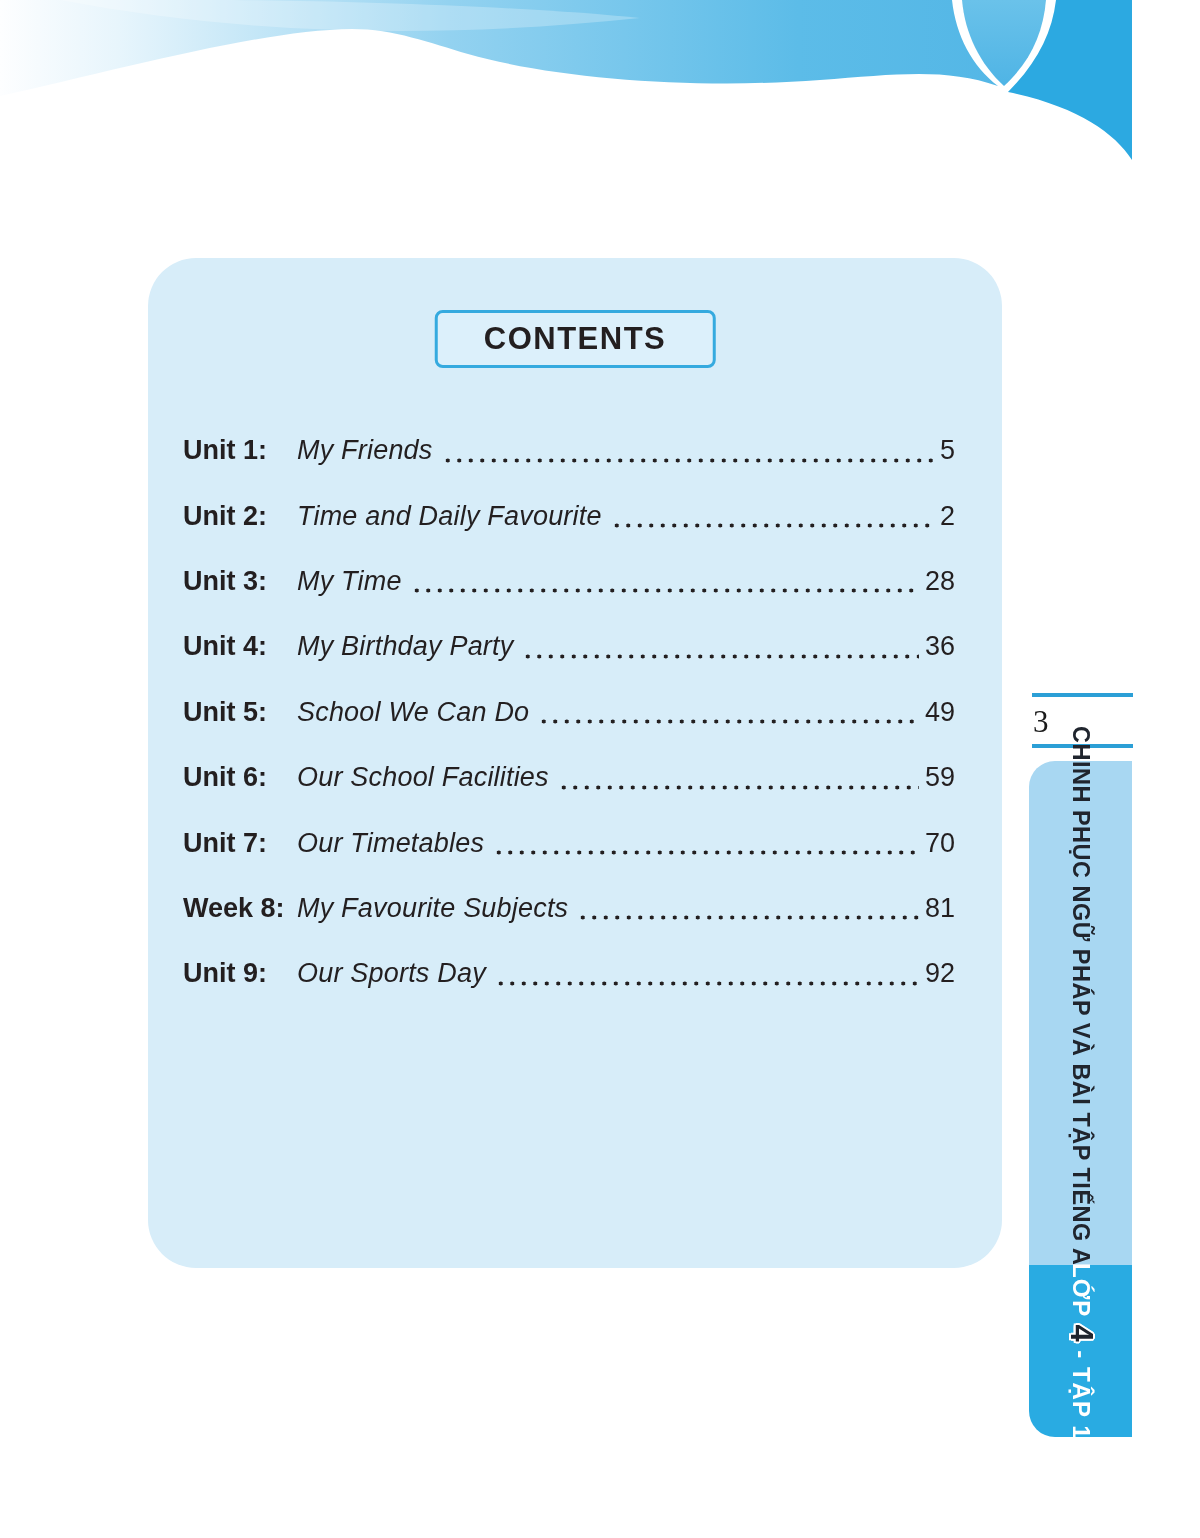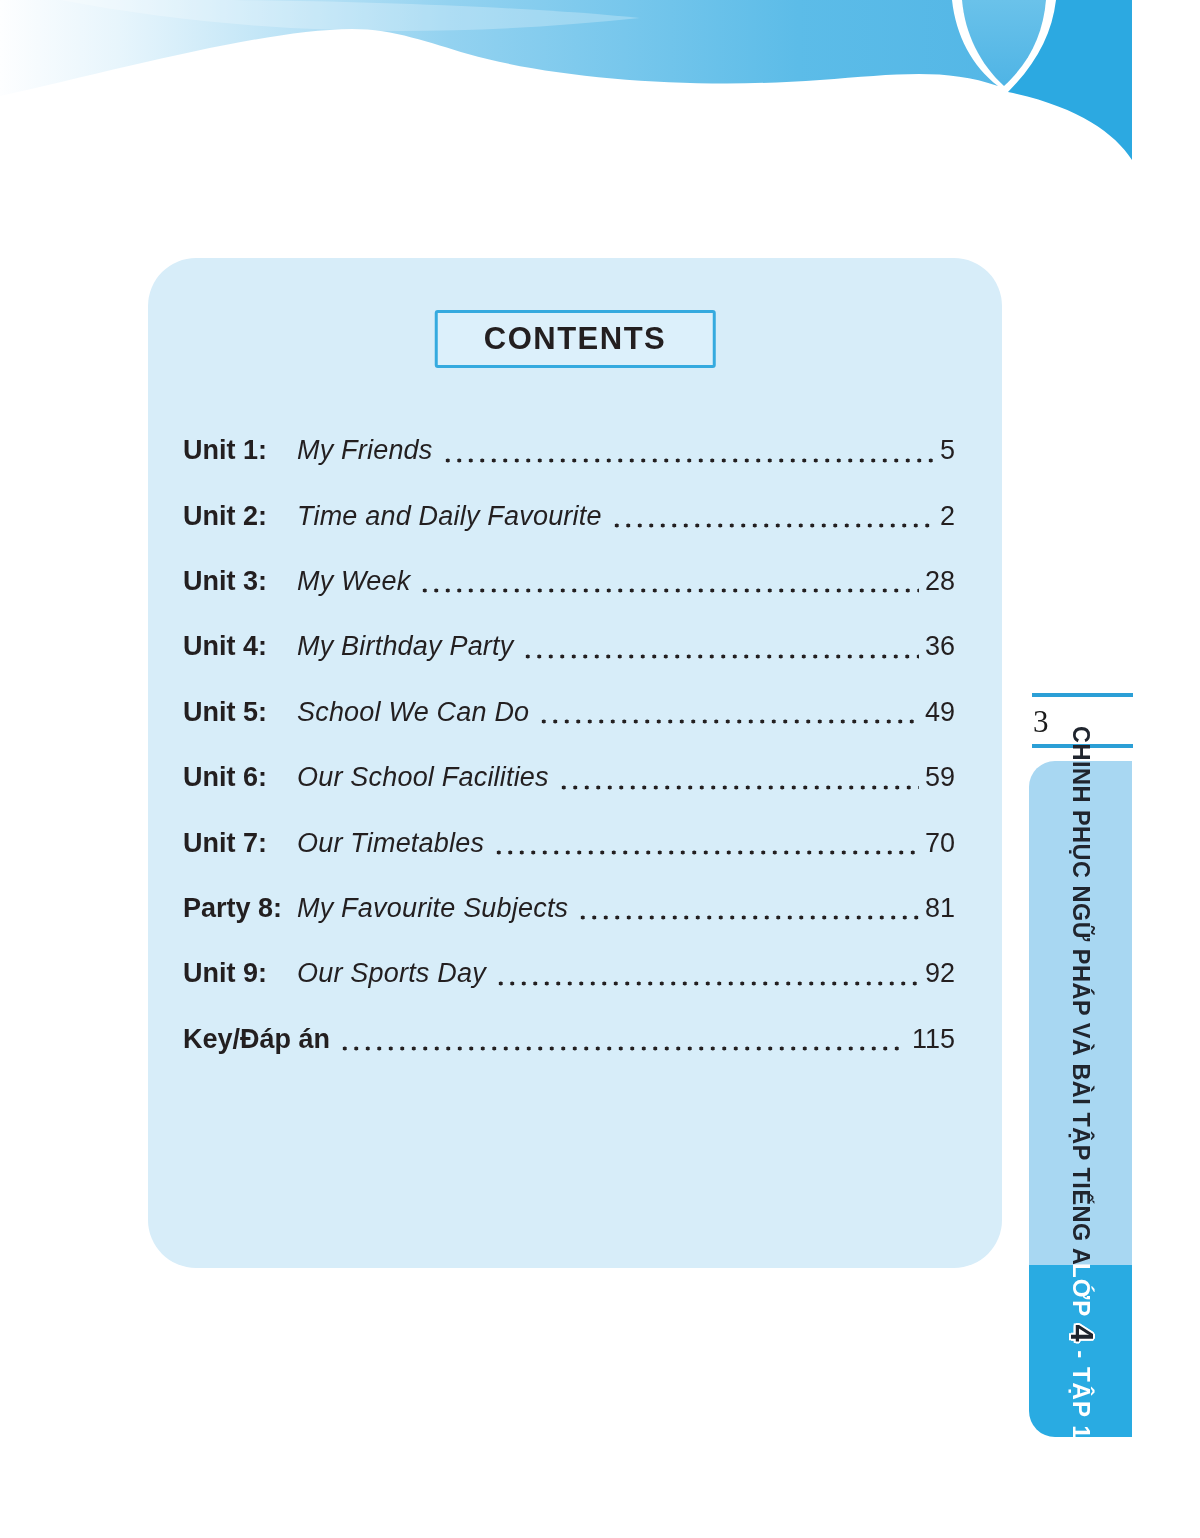--- a/index.html
+++ b/index.html
@@ -20,21 +20,21 @@
     background: var(--panel_bg, #d7edf9);
     border-radius:48px;
   }
 
   .pill {
     position:absolute; top:52px; left:50%; transform:translateX(-50%);
     height:52px; padding:0 46px;
     display:flex; align-items:center; justify-content:flex-end;
     background: var(--pill_bg, #dcf0fb);
     border:3px solid var(--pill_border, #35aadf);
-    border-radius:3px;
+    border-radius:8px;
     font-size:31px; font-weight:bold; letter-spacing:1.5px;
     color: var(--ink, #231f20);
   }
 
   .toc { position:absolute; left:35px; right:47px; top:160px; }
 
   .toc-row { height:65.4px; display:flex; align-items:center; font-size:27px; }
   .toc-row .lbl { font-weight:bold; min-width:114px; white-space:nowrap; }
   .toc-row.plain .lbl { min-width:0; }
   .toc-row .ttl { white-space:nowrap; letter-spacing:0.2px;font-style:italic; }
@@ -125,21 +125,21 @@
           <span class="pg">5</span>
         </div>
         <div class="toc-row">
           <span class="lbl">Unit 2:</span>
           <span class="ttl">Time and Daily Favourite</span>
           <span class="dots"></span>
           <span class="pg">2</span>
         </div>
         <div class="toc-row">
           <span class="lbl">Unit 3:</span>
-          <span class="ttl">My Week</span>
+          <span class="ttl">My Time</span>
           <span class="dots"></span>
           <span class="pg">28</span>
         </div>
         <div class="toc-row">
           <span class="lbl">Unit 4:</span>
           <span class="ttl">My Birthday Party</span>
           <span class="dots"></span>
           <span class="pg">36</span>
         </div>
         <div class="toc-row">
@@ -154,35 +154,30 @@
           <span class="dots"></span>
           <span class="pg">59</span>
         </div>
         <div class="toc-row">
           <span class="lbl">Unit 7:</span>
           <span class="ttl">Our Timetables</span>
           <span class="dots"></span>
           <span class="pg">70</span>
         </div>
         <div class="toc-row">
-          <span class="lbl">Party 8:</span>
+          <span class="lbl">Week 8:</span>
           <span class="ttl">My Favourite Subjects</span>
           <span class="dots"></span>
           <span class="pg">81</span>
         </div>
         <div class="toc-row">
           <span class="lbl">Unit 9:</span>
           <span class="ttl">Our Sports Day</span>
           <span class="dots"></span>
           <span class="pg">92</span>
-        </div>
-        <div class="toc-row plain">
-          <span class="lbl">Key/Đáp án</span>
-          <span class="dots"></span>
-          <span class="pg">115</span>
         </div>
       </div>
   </div>
 
   <div class="rule rule-top"></div>
   <div class="folio">3</div>
   <div class="rule rule-bottom"></div>
 
   <div class="tab tab-light">
     <span class="vtext series-title">CHINH PHỤC NGỮ PHÁP VÀ BÀI TẬP TIẾNG ANH</span>

